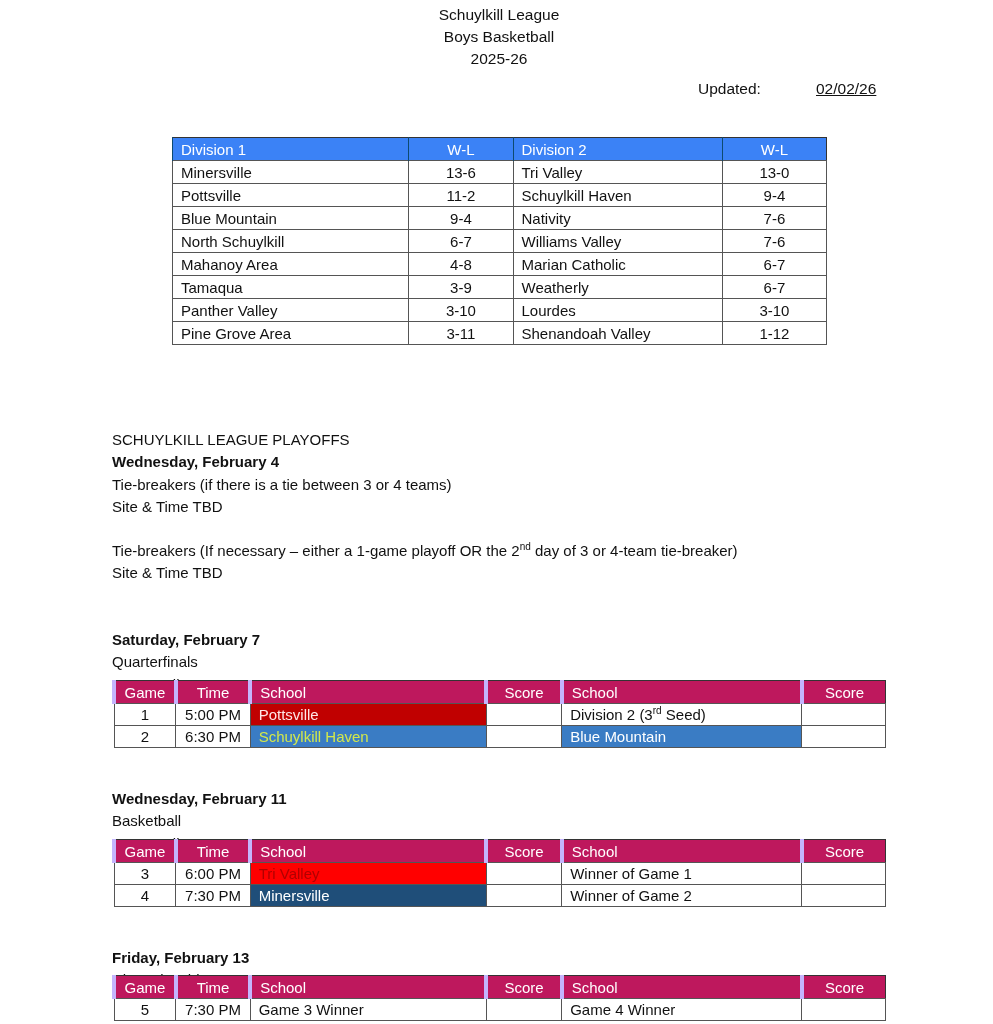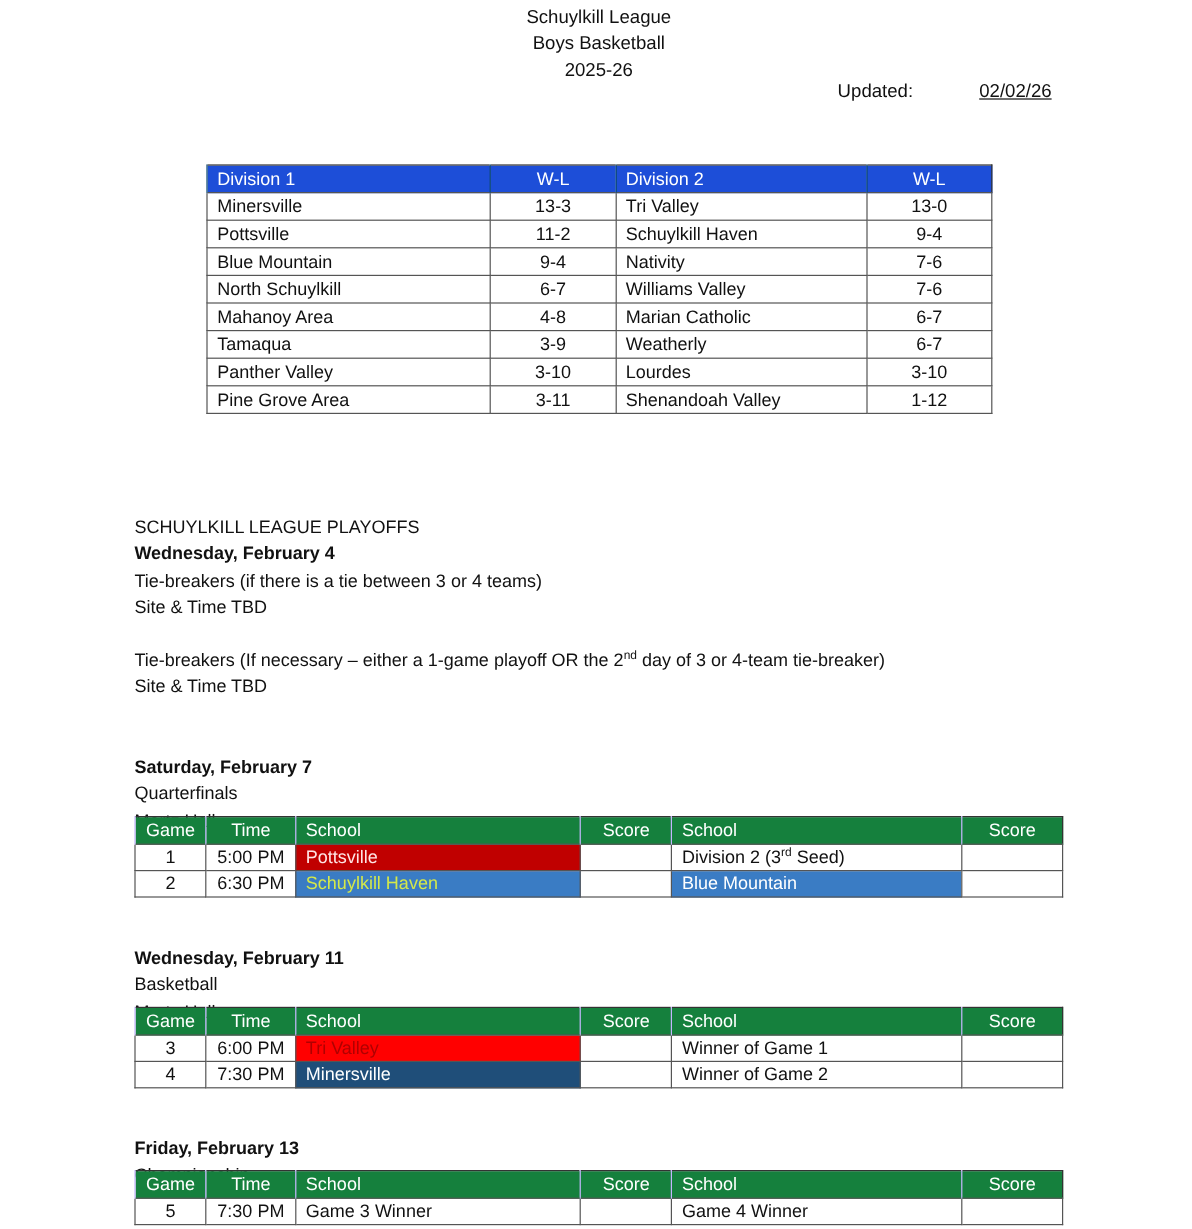--- a/index.html
+++ b/index.html
@@ -1,38 +1,38 @@
 <!DOCTYPE html>
 <html><head>
 <meta charset="utf-8">
 <style>
   html, body { margin: 0; padding: 0; background: #ffffff; }
   body {
     width: 993px; height: 1024px; position: relative; overflow: hidden;
     font-family: "Liberation Sans", sans-serif; color: #111; font-size: 15px;
   }
   .title-block { position: absolute; left: 0; width: 998px; top: 4px; text-align: center; line-height: 22px; font-size: 15.5px; }
-  .updated { position: absolute; top: 68px; left: 698px; font-size: 15.5px; }
+  .updated { position: absolute; top: 80px; left: 698px; font-size: 15.5px; }
   .updated .date { position: absolute; left: 118px; top: 0; white-space: nowrap; text-decoration: underline; }
 
   table { border-collapse: collapse; position: absolute; }
   td, th { padding: 0 8px; height: 22px; font-weight: normal; font-size: 15px; white-space: nowrap; }
 
   .standings { left: 172px; top: 137px; width: 655px; border: 1px solid #333; }
-  .standings th { background: #1d4ed8; color: #fff; text-align: left; height: 22px; border-left: 1px solid #0d4a70; }
+  .standings th { background: #3b82f6; color: #fff; text-align: left; height: 22px; border-left: 1px solid #0d4a70; }
   .standings th.c { text-align: center; margin-top: 14px; }
   .standings td { border: 1px solid #555; height: 22px; }
   .standings td.c { text-align: center; }
 
   .sec-text { position: absolute; left: 112px; line-height: 22.3px; font-size: 15px; margin-top: 17px; }
   .sec-text .b { font-weight: bold; }
   sup { font-size: 10px; line-height: 0; vertical-align: super; }
 
   .games { left: 112px; width: 774px; border: 1px solid #333; }
-  .games th { background: #15803d; color: #fff; height: 22px; text-align: left; border-left: 1px solid #c4b5fd; }
+  .games th { background: #be185d; color: #fff; height: 22px; text-align: left; border-left: 4px solid #c4b5fd; }
   .games th.c { text-align: center; }
   .games td { border: 1px solid #555; height: 21px; }
   .games td.c { text-align: center; }
   .col-game { width: 50px; }
   .col-time { width: 70px; }
 </style>
 </head>
 <body>
 
 <div class="title-block">
@@ -56,21 +56,21 @@
     <tr>
       <th>Division 1</th>
       <th class="c">W-L</th>
       <th>Division 2</th>
       <th class="c">W-L</th>
     </tr>
   </thead>
   <tbody id="standings-body">
       <tr>
         <td>Minersville</td>
-        <td class="c">13-3</td>
+        <td class="c">13-6</td>
         <td>Tri Valley</td>
         <td class="c">13-0</td>
       </tr>
       <tr>
         <td>Pottsville</td>
         <td class="c">11-2</td>
         <td>Schuylkill Haven</td>
         <td class="c">9-4</td>
       </tr>
       <tr>

